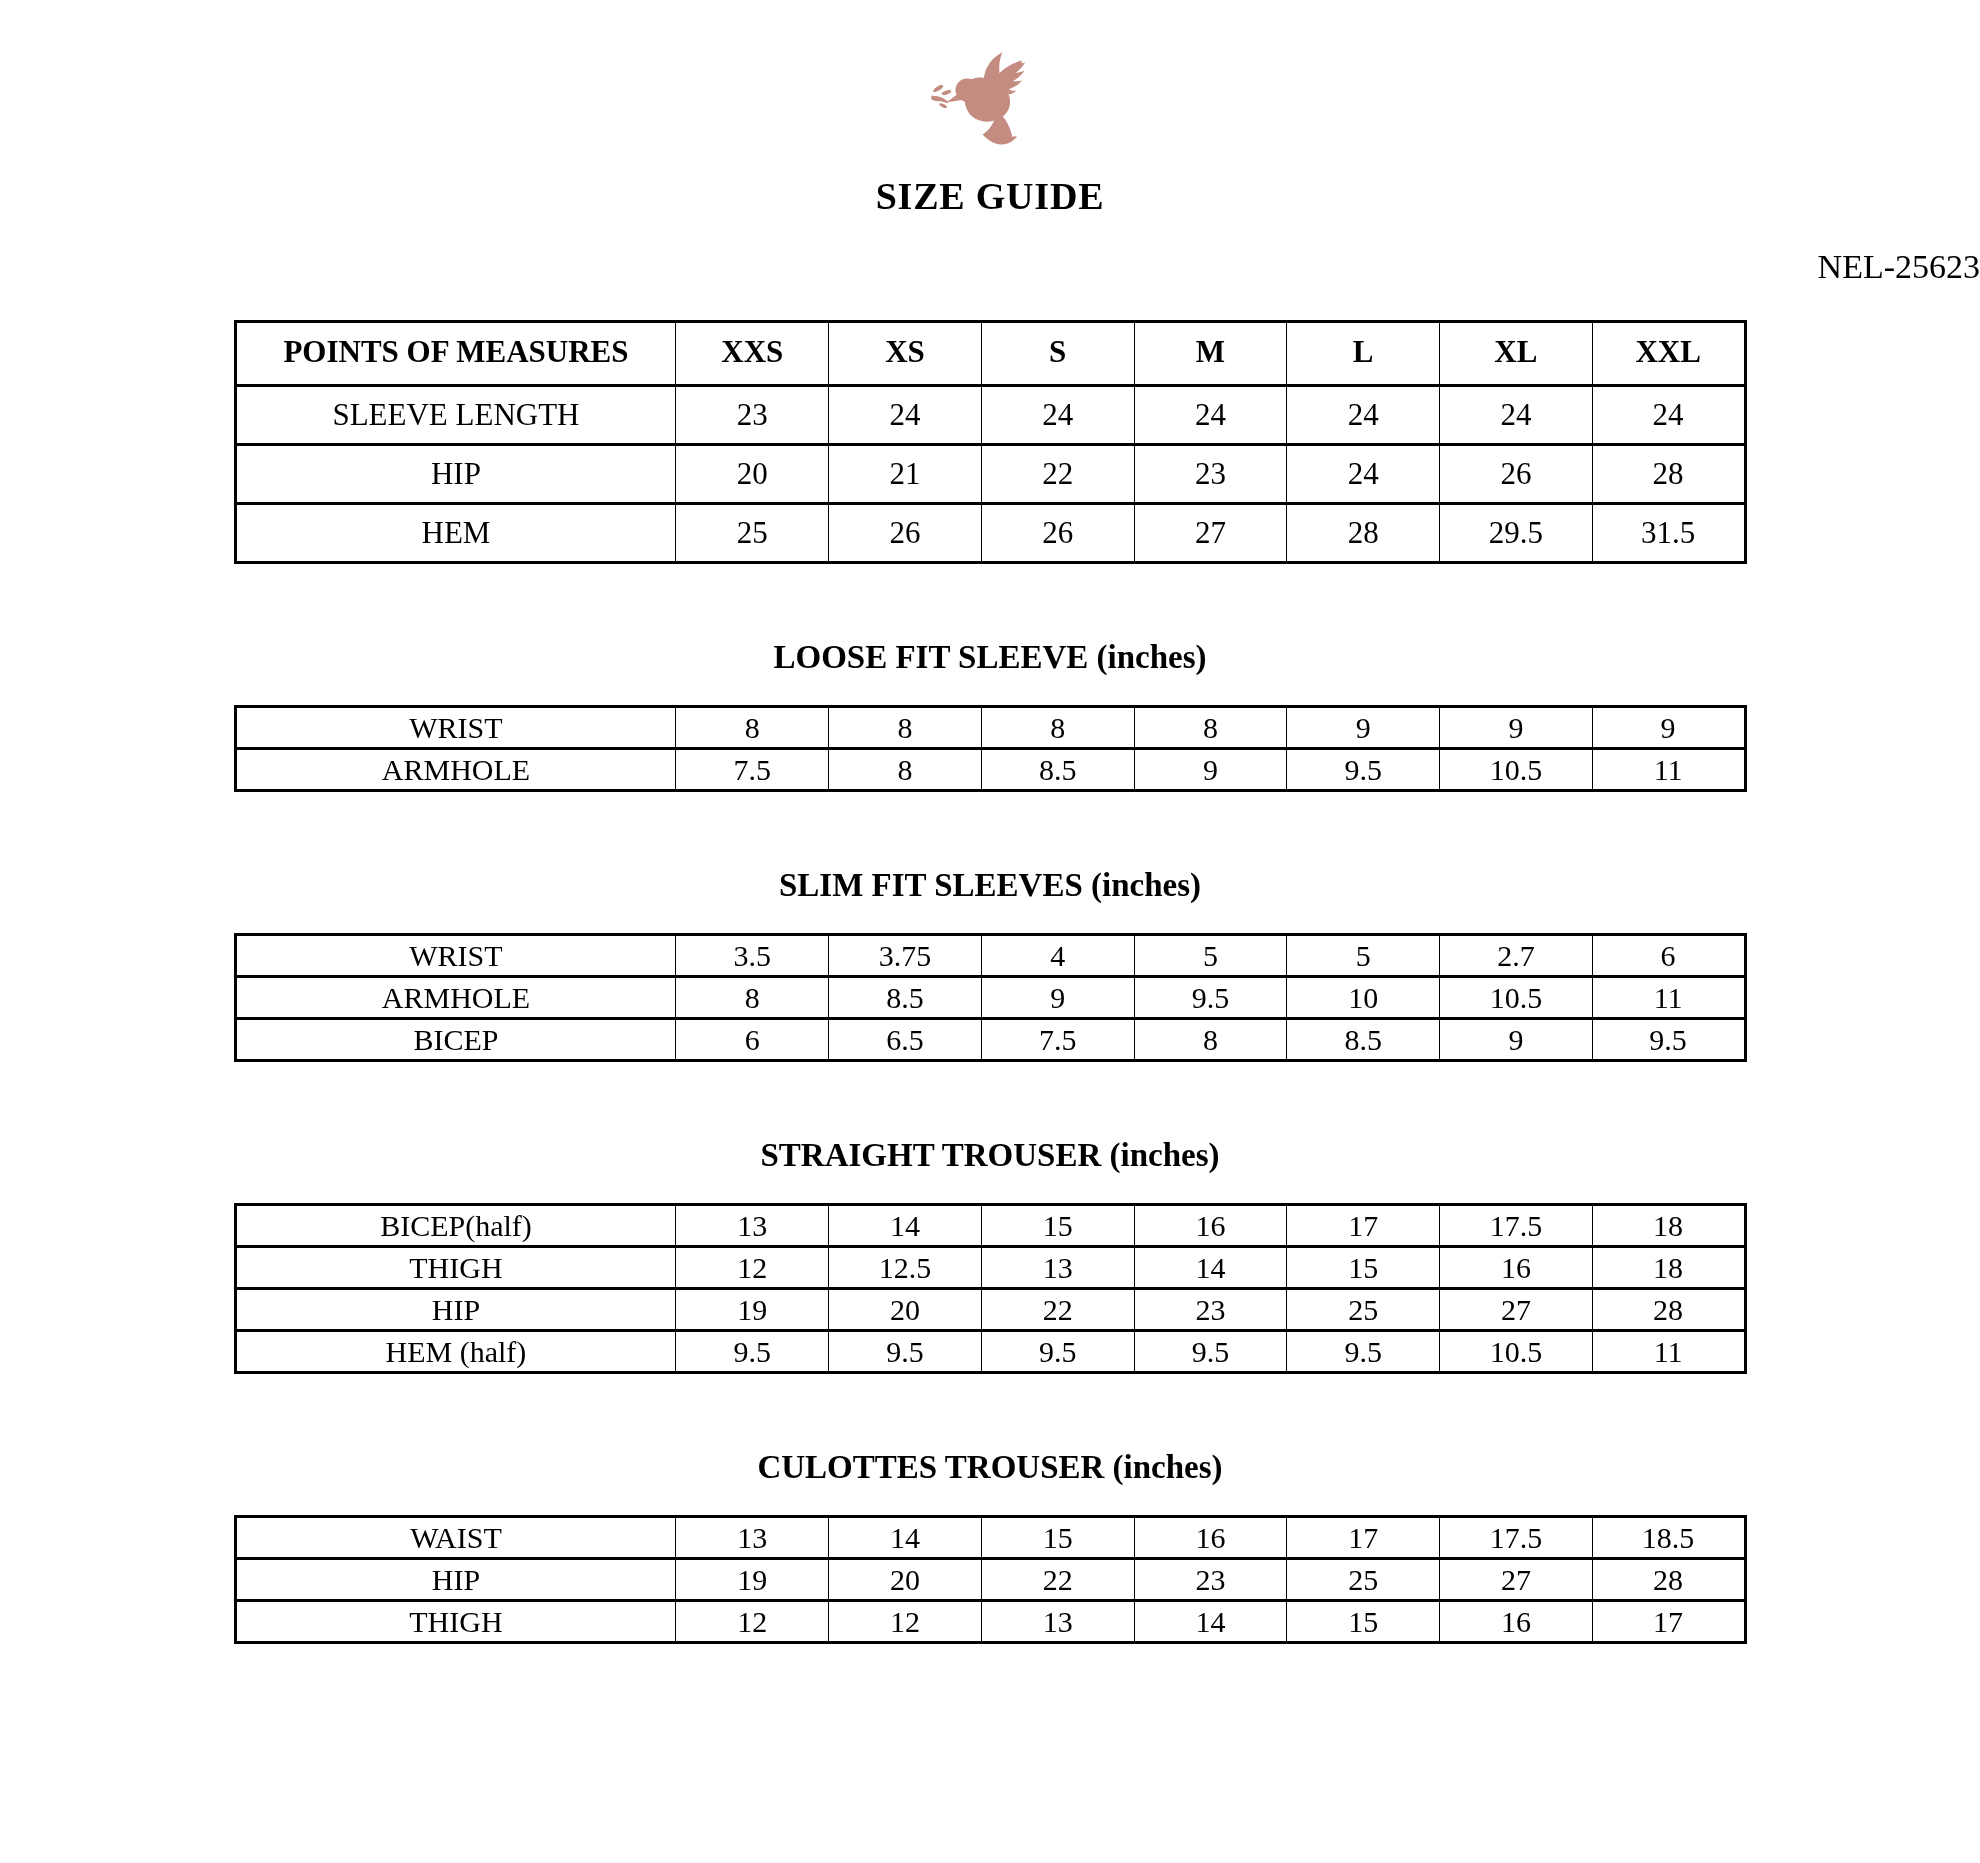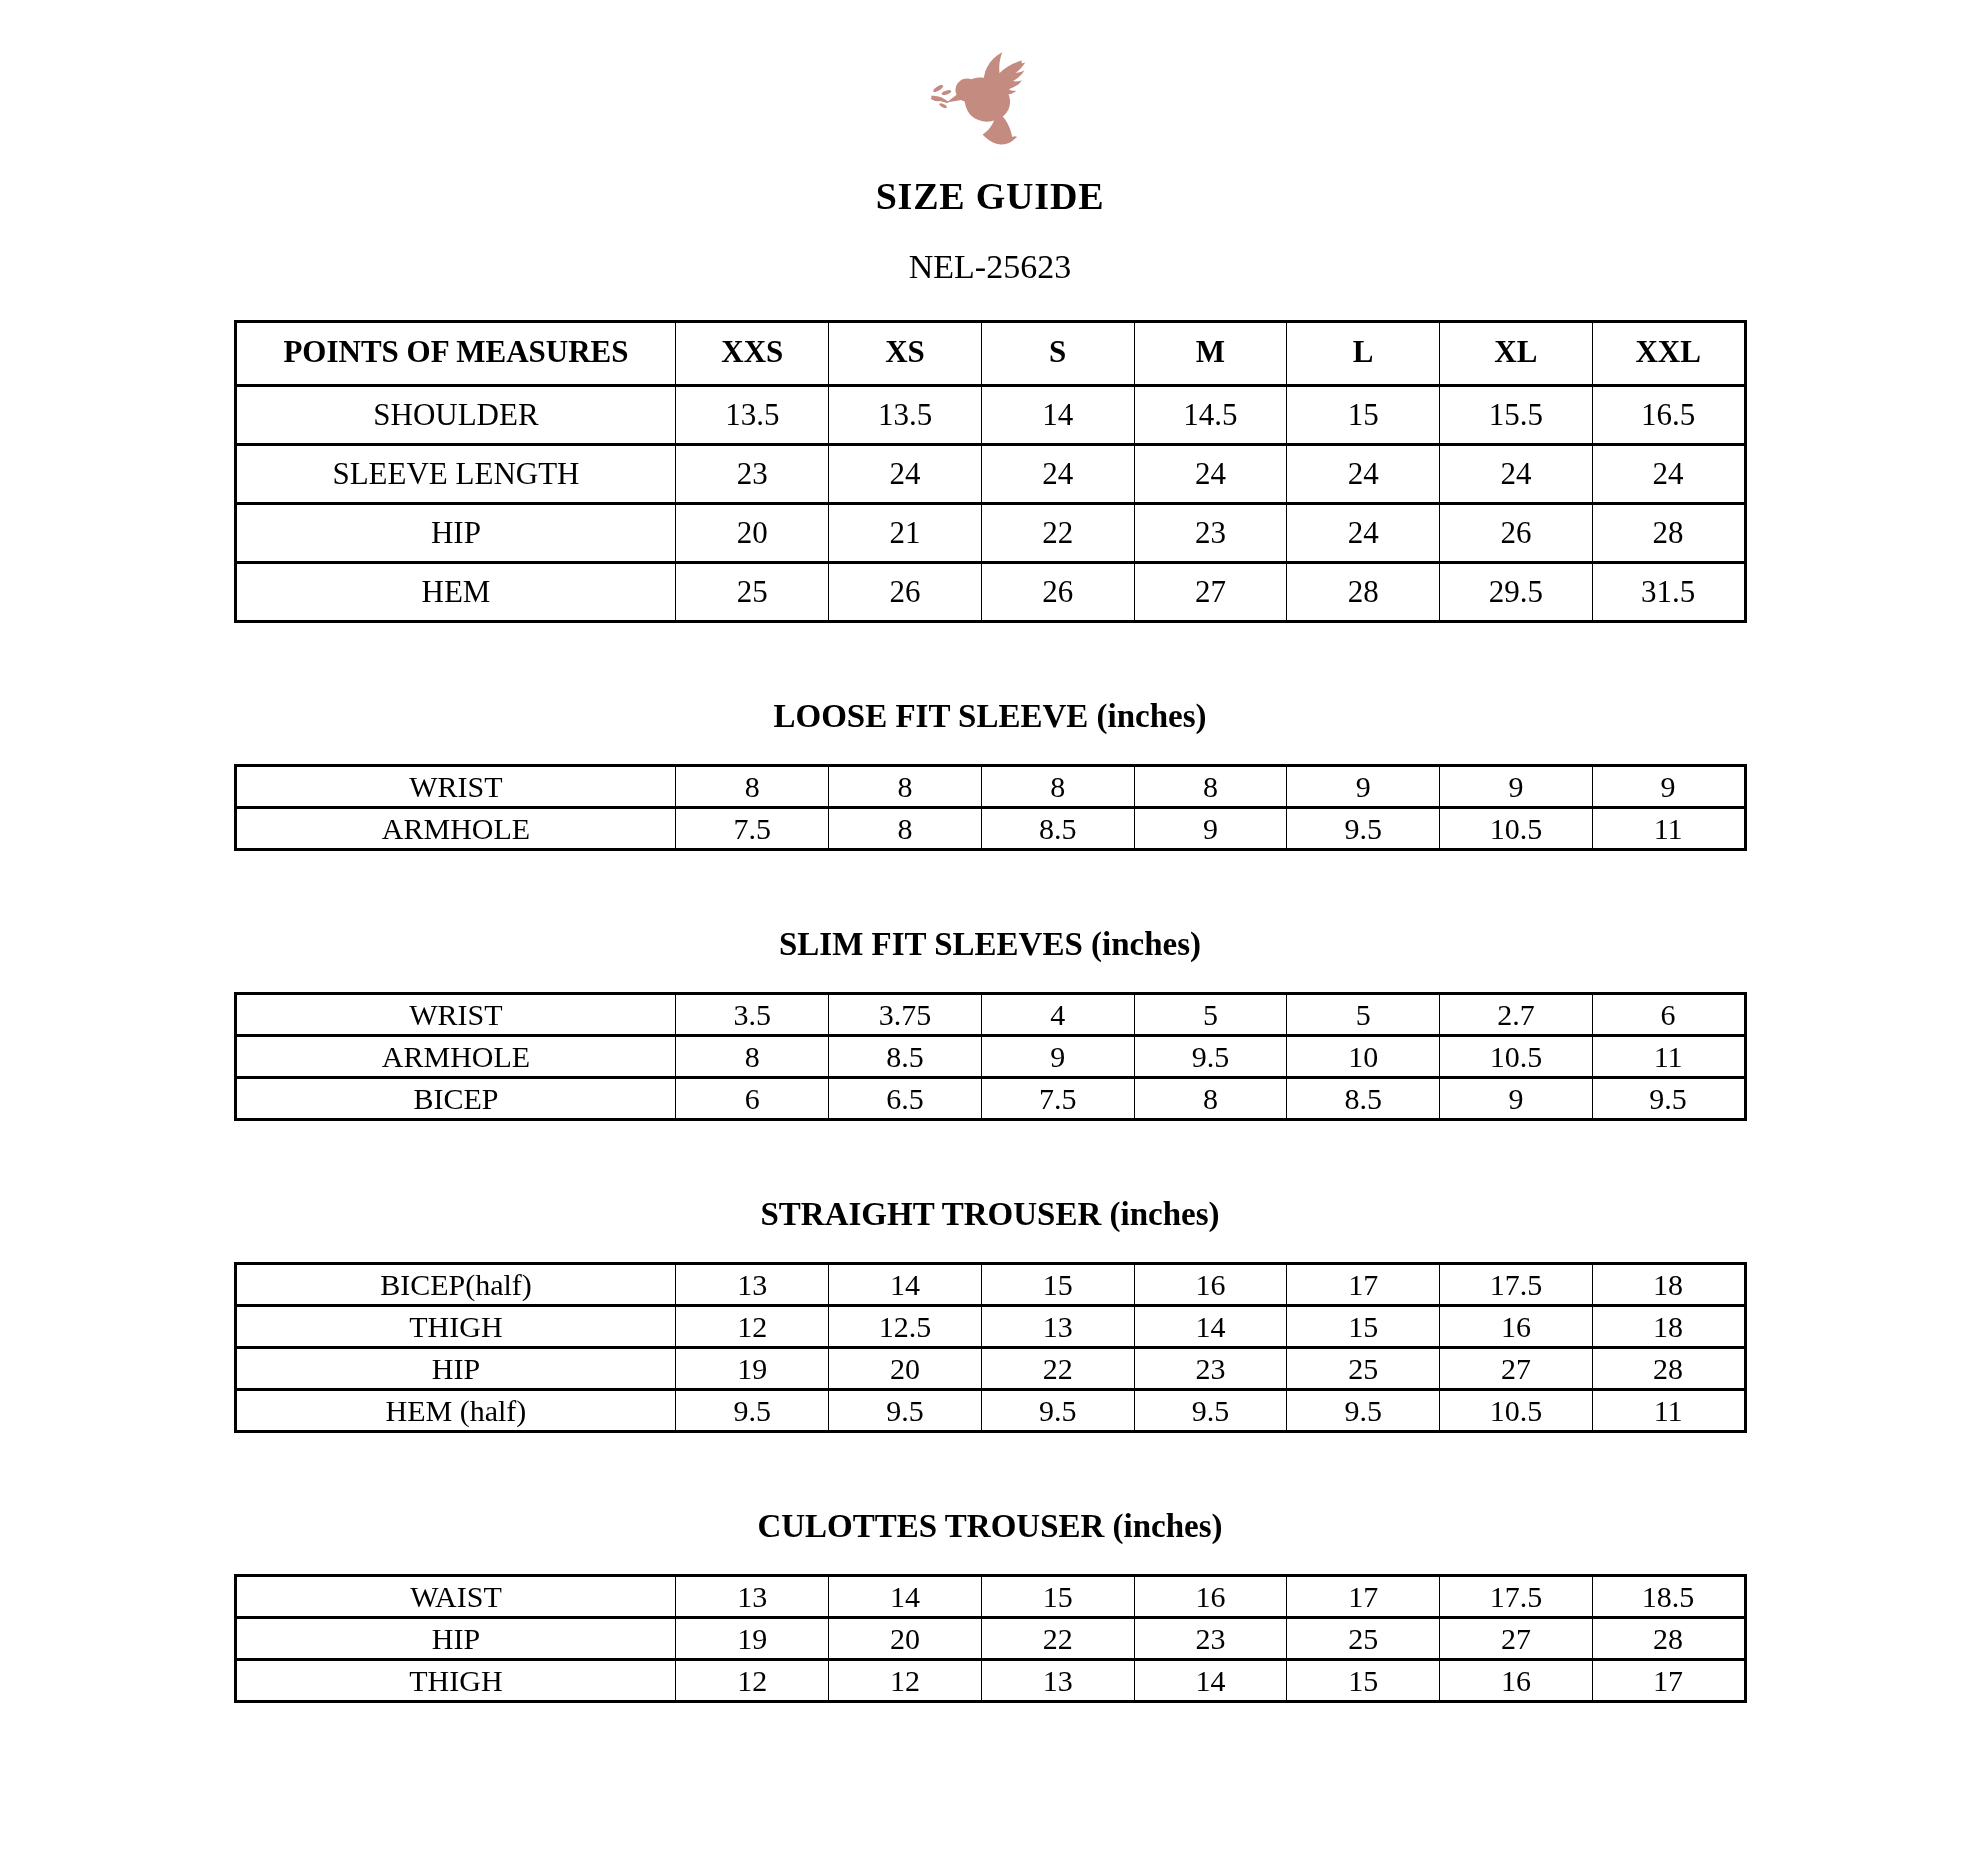--- a/index.html
+++ b/index.html
@@ -12,21 +12,21 @@
     color: #000000;
   }
   .page { width: 1980px; height: 1569px; padding-top: 51px; }
   .logo-wrap { width: 120px; height: 102px; margin: 0 auto; }
   .logo-wrap svg { width: 100%; height: 100%; display: block; }
   .doc-title {
     text-align: center; font-size: 38px; font-weight: bold;
     margin-top: 21px; letter-spacing: 0.8px;
   }
   .doc-code {
-    text-align: center; font-size: 34px; font-weight: normal;
+    text-align: right; font-size: 34px; font-weight: normal;
     margin-top: 30px;
   }
   .content { width: 1513px; margin: 0 auto; }
   .content > :first-child { margin-top: 34px; }
   .section-title {
     text-align: center; font-size: 33px; font-weight: bold;
     margin-top: 75px; margin-bottom: 29px;
   }
   table.size-table {
     border-collapse: collapse; width: 100%; table-layout: fixed;
@@ -118,30 +118,20 @@
             <th>XS</th>
             <th>S</th>
             <th>M</th>
             <th>L</th>
             <th>XL</th>
             <th>XXL</th>
           </tr>
         </thead>
         <tbody>
           <tr>
-            <td><span>SHOULDER</span></td>
-            <td>13.5</td>
-            <td>13.5</td>
-            <td>14</td>
-            <td>14.5</td>
-            <td>15</td>
-            <td>15.5</td>
-            <td>16.5</td>
-          </tr>
-          <tr>
             <td><span>SLEEVE LENGTH</span></td>
             <td>23</td>
             <td>24</td>
             <td>24</td>
             <td>24</td>
             <td>24</td>
             <td>24</td>
             <td>24</td>
           </tr>
           <tr>

